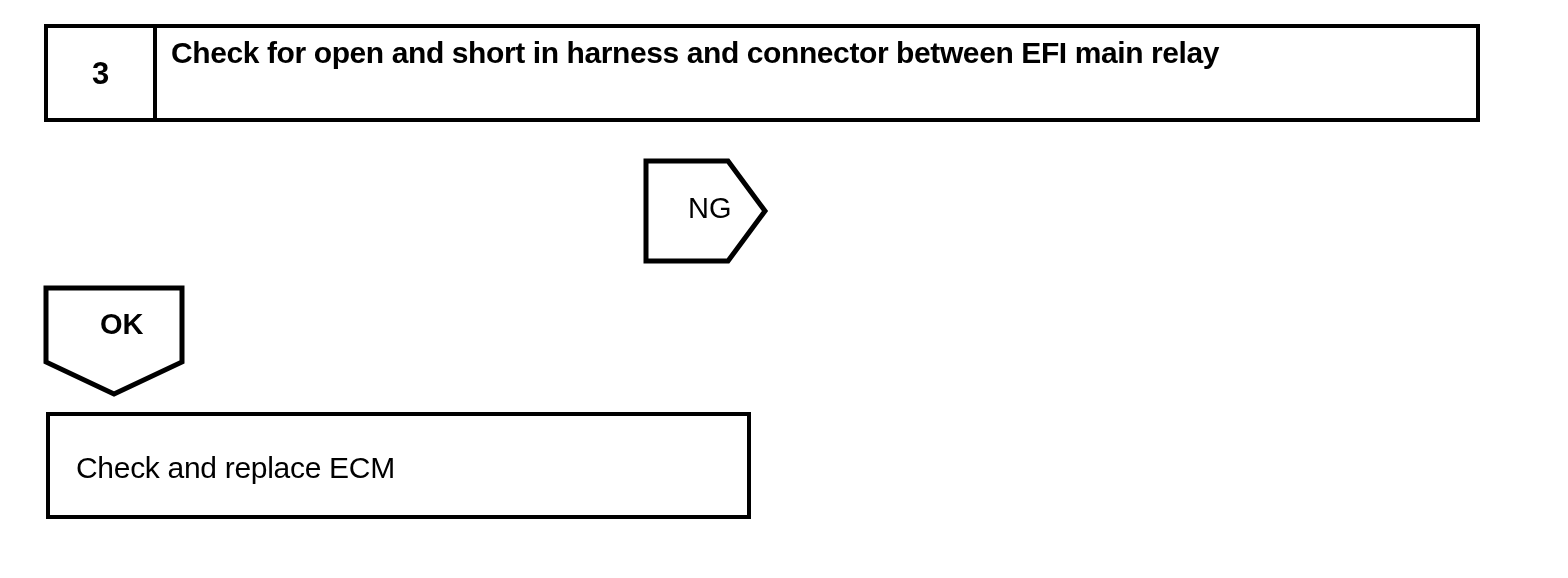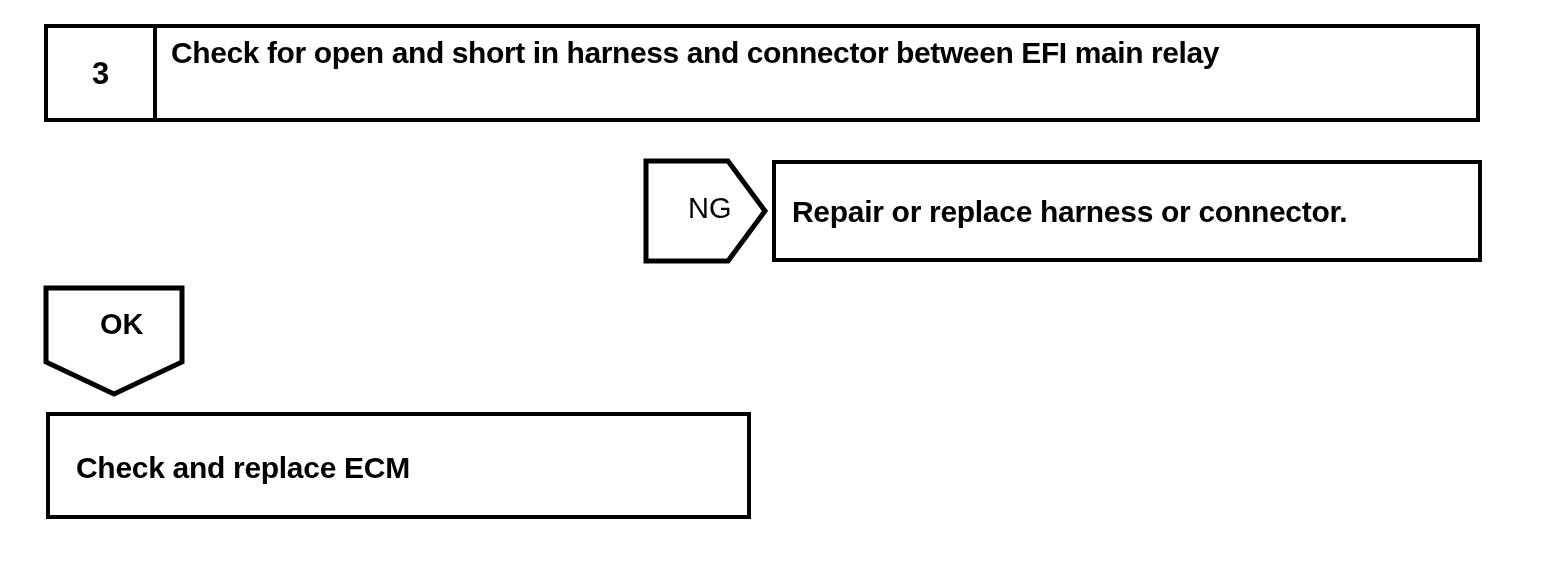--- a/index.html
+++ b/index.html
@@ -134,21 +134,21 @@
     height: 107px;
     box-sizing: border-box;
     border: 4px solid #000000;
     background: #ffffff;
   }
   .final-text {
     position: absolute;
     left: 26px;
     top: 35px;
     font-size: 30px;
-    font-weight: bold;
+    font-weight: normal;
     line-height: 34px;
     letter-spacing: -0.3px;
     white-space: nowrap;
   }
 </style>
 </head>
 <body>
 
 <div id="canvas">
 
@@ -161,23 +161,20 @@
     </div>
   </div>
 
   <div class="ng-shape">
     <svg width="128" height="110" viewBox="0 0 128 110" aria-hidden="true">
       <polygon points="5,5 87,5 124,55 87,105 5,105" fill="#ffffff" stroke="#000000" stroke-width="5" stroke-linejoin="miter"></polygon>
     </svg>
   </div>
   <div class="ng-label">NG</div>
 
-  <div class="repair-box">
-    <div class="repair-text">Repair or replace harness or connector.</div>
-  </div>
 
   <div class="ok-shape">
     <svg width="146" height="115" viewBox="0 0 146 115" aria-hidden="true">
       <polygon points="5,5 141,5 141,79 73,111 5,79" fill="#ffffff" stroke="#000000" stroke-width="5" stroke-linejoin="miter"></polygon>
     </svg>
   </div>
   <div class="ok-label">OK</div>
 
   <div class="final-box">
     <div class="final-text">Check and replace ECM</div>

